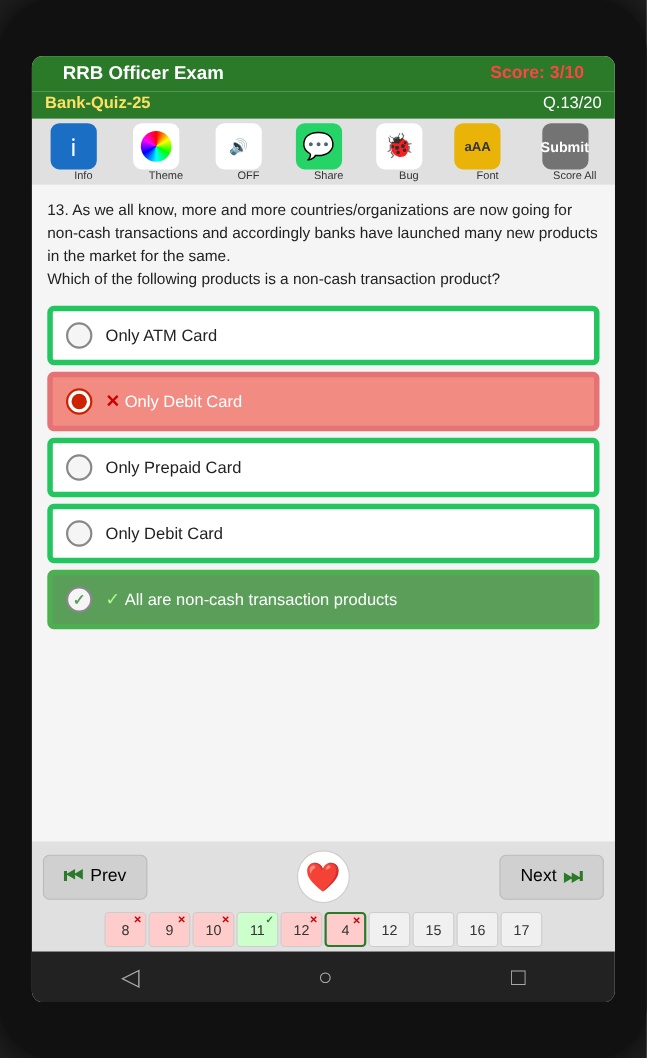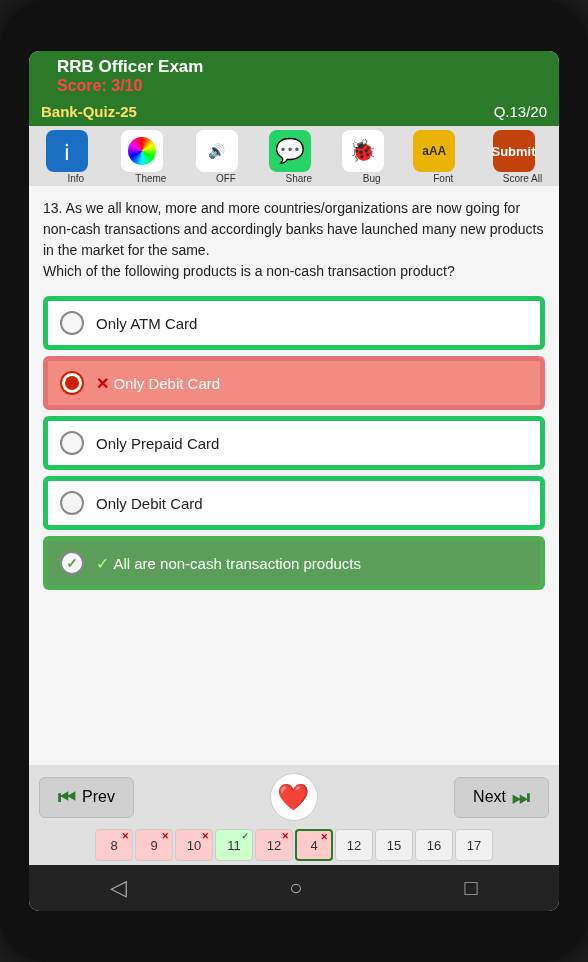--- a/index.html
+++ b/index.html
@@ -30,23 +30,22 @@
       border-radius: 10px;
       overflow: hidden;
       display: flex;
       flex-direction: column;
     }
     
     .header-top {
       background: #2a7a2a;
       display: flex;
       justify-content: space-between;
-      align-items: flex-start;
+      align-items: center;
       padding: 6px 28px;
-      flex-direction: column;
     }
     .header-top .title {
       color: #fff;
       font-size: 17px;
       font-weight: bold;
     }
     .header-top .score {
       color: #ff4444;
       font-size: 16px;
       font-weight: bold;
@@ -95,21 +94,21 @@
       color: #333;
       margin-top: 1px;
       margin-left: 18px;
     }
     .icon-info { background: #1a6fc4; color: #fff; }
     .icon-theme { background: #fff; }
     .icon-off { background: #fff; color: #f90; font-weight: bold; font-size: 14px; }
     .icon-share { background: #25d366; }
     .icon-bug { background: #fff; }
     .icon-font { background: #eab308; color: #333; font-size: 12px; font-weight: bold; }
-    .icon-submit { background: #c2410c; color: #fff; font-size: 13px; font-weight: bold; border-radius: 8px; padding: 0 6px; }
+    .icon-submit { background: #737373; color: #fff; font-size: 13px; font-weight: bold; border-radius: 8px; padding: 0 6px; }
     
     .question-area {
       flex: 1;
       overflow-y: auto;
       padding: 12px 14px 8px;
       background: #f5f5f5;
     }
     .question-text {
       font-size: 14px;
       color: #222;

